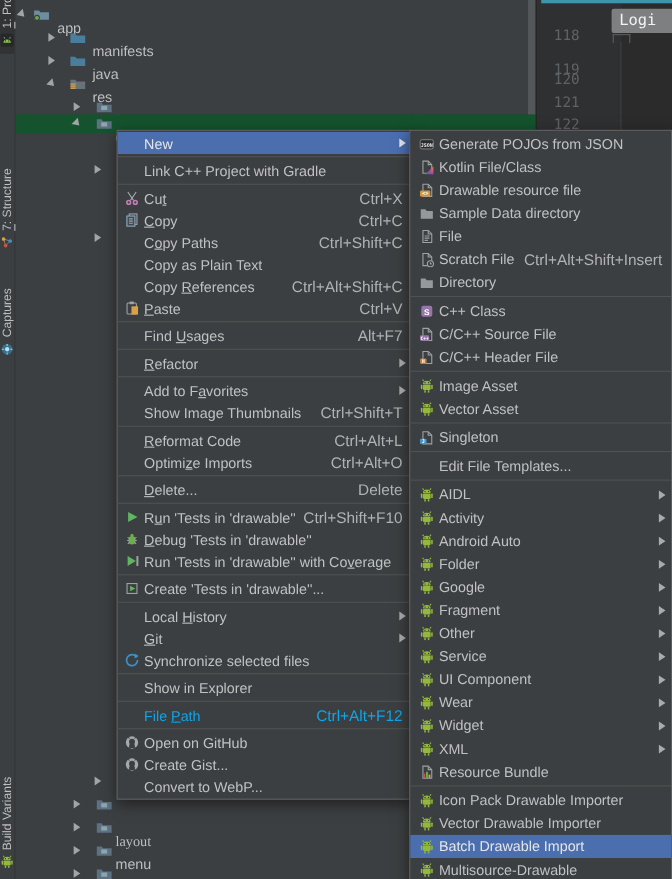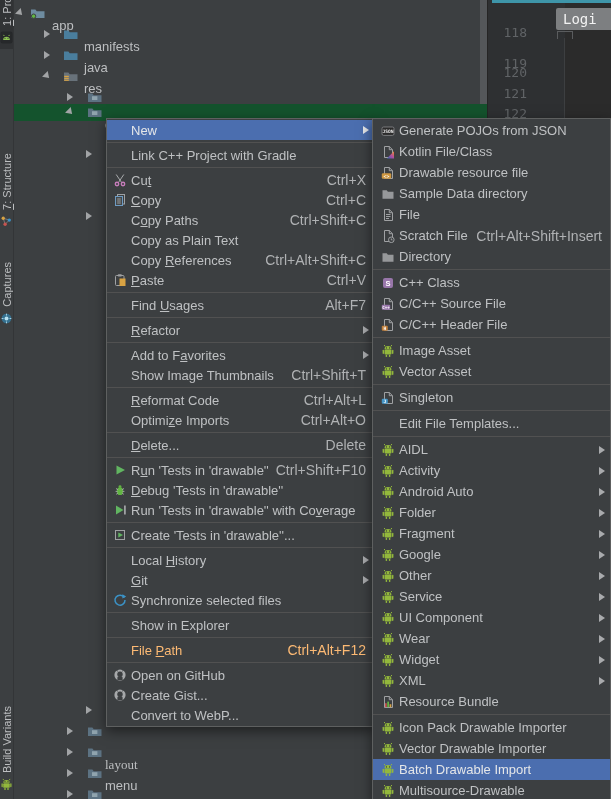--- a/index.html
+++ b/index.html
@@ -53,21 +53,21 @@
   .mi .ic{width:19px;margin-left:3px;flex:none;display:flex;align-items:center;justify-content:center;}
   .submenu .mi .ic{margin-left:5px;}
   .mi .lbl{color:#BFC1C3;font-size:13px;white-space:nowrap;margin-left:2px;}
   .mi .sc{margin-left:auto;color:#B0B2B4;font-size:14px;padding-right:8px;white-space:nowrap;}
   .mi .sub-arrow{margin-left:auto;margin-right:5px;width:0;height:0;
                  border-top:4.5px solid transparent;border-bottom:4.5px solid transparent;
                  border-left:6px solid #A9ABAD;}
   .mi.sel{background:#4B6EAF;}
   .mi.sel .lbl{color:#E4E6E8;}
   .mi.sel .sub-arrow{border-left-color:#E4E6E8;}
-  .mi.dis .lbl,.mi.dis .sc{color:#fdba74;}
+  .mi.dis .lbl,.mi.dis .sc{color:#0ea5e9;}
   .msep{height:1px;background:#515151;margin:2px 0;}
   u{text-decoration:underline;}
 </style>
 </head>
 <body>
 
 <div class="screen">
 
   <div class="tool-strip" id="tool-strip">
       <div class="strip-item active" style="top: -12px; padding: 0px 0px 6px;">
@@ -668,40 +668,40 @@
               <rect x="3.5" y="5.6" width="7" height="5" rx="1"></rect>
               <rect x="1.6" y="5.7" width="1.4" height="4.2" rx="0.7"></rect>
               <rect x="11" y="5.7" width="1.4" height="4.2" rx="0.7"></rect>
               <rect x="4.7" y="10.8" width="1.4" height="2.1"></rect>
               <rect x="7.9" y="10.8" width="1.4" height="2.1"></rect>
             </g>
             <circle cx="5.4" cy="3.9" r="0.55" fill="#2B2B2B"></circle>
             <circle cx="8.6" cy="3.9" r="0.55" fill="#2B2B2B"></circle>
           </svg>
         </span>
+        <span class="lbl">Google</span>
+        <span class="sub-arrow"></span>
+      </div>
+      <div class="mi">
+        <span class="ic">
+          <svg width="14" height="14" viewBox="0 0 14 14">
+            <g fill="#93B83C">
+              <path d="M4.1 2.4 L3.2 1 M9.9 2.4 L10.8 1" stroke="#93B83C" stroke-width="1"></path>
+              <path d="M3.5 5.2 a3.5 3.1 0 0 1 7 0 z"></path>
+              <rect x="3.5" y="5.6" width="7" height="5" rx="1"></rect>
+              <rect x="1.6" y="5.7" width="1.4" height="4.2" rx="0.7"></rect>
+              <rect x="11" y="5.7" width="1.4" height="4.2" rx="0.7"></rect>
+              <rect x="4.7" y="10.8" width="1.4" height="2.1"></rect>
+              <rect x="7.9" y="10.8" width="1.4" height="2.1"></rect>
+            </g>
+            <circle cx="5.4" cy="3.9" r="0.55" fill="#2B2B2B"></circle>
+            <circle cx="8.6" cy="3.9" r="0.55" fill="#2B2B2B"></circle>
+          </svg>
+        </span>
         <span class="lbl">Fragment</span>
-        <span class="sub-arrow"></span>
-      </div>
-      <div class="mi">
-        <span class="ic">
-          <svg width="14" height="14" viewBox="0 0 14 14">
-            <g fill="#93B83C">
-              <path d="M4.1 2.4 L3.2 1 M9.9 2.4 L10.8 1" stroke="#93B83C" stroke-width="1"></path>
-              <path d="M3.5 5.2 a3.5 3.1 0 0 1 7 0 z"></path>
-              <rect x="3.5" y="5.6" width="7" height="5" rx="1"></rect>
-              <rect x="1.6" y="5.7" width="1.4" height="4.2" rx="0.7"></rect>
-              <rect x="11" y="5.7" width="1.4" height="4.2" rx="0.7"></rect>
-              <rect x="4.7" y="10.8" width="1.4" height="2.1"></rect>
-              <rect x="7.9" y="10.8" width="1.4" height="2.1"></rect>
-            </g>
-            <circle cx="5.4" cy="3.9" r="0.55" fill="#2B2B2B"></circle>
-            <circle cx="8.6" cy="3.9" r="0.55" fill="#2B2B2B"></circle>
-          </svg>
-        </span>
-        <span class="lbl">Google</span>
         <span class="sub-arrow"></span>
       </div>
       <div class="mi">
         <span class="ic">
           <svg width="14" height="14" viewBox="0 0 14 14">
             <g fill="#93B83C">
               <path d="M4.1 2.4 L3.2 1 M9.9 2.4 L10.8 1" stroke="#93B83C" stroke-width="1"></path>
               <path d="M3.5 5.2 a3.5 3.1 0 0 1 7 0 z"></path>
               <rect x="3.5" y="5.6" width="7" height="5" rx="1"></rect>
               <rect x="1.6" y="5.7" width="1.4" height="4.2" rx="0.7"></rect>

